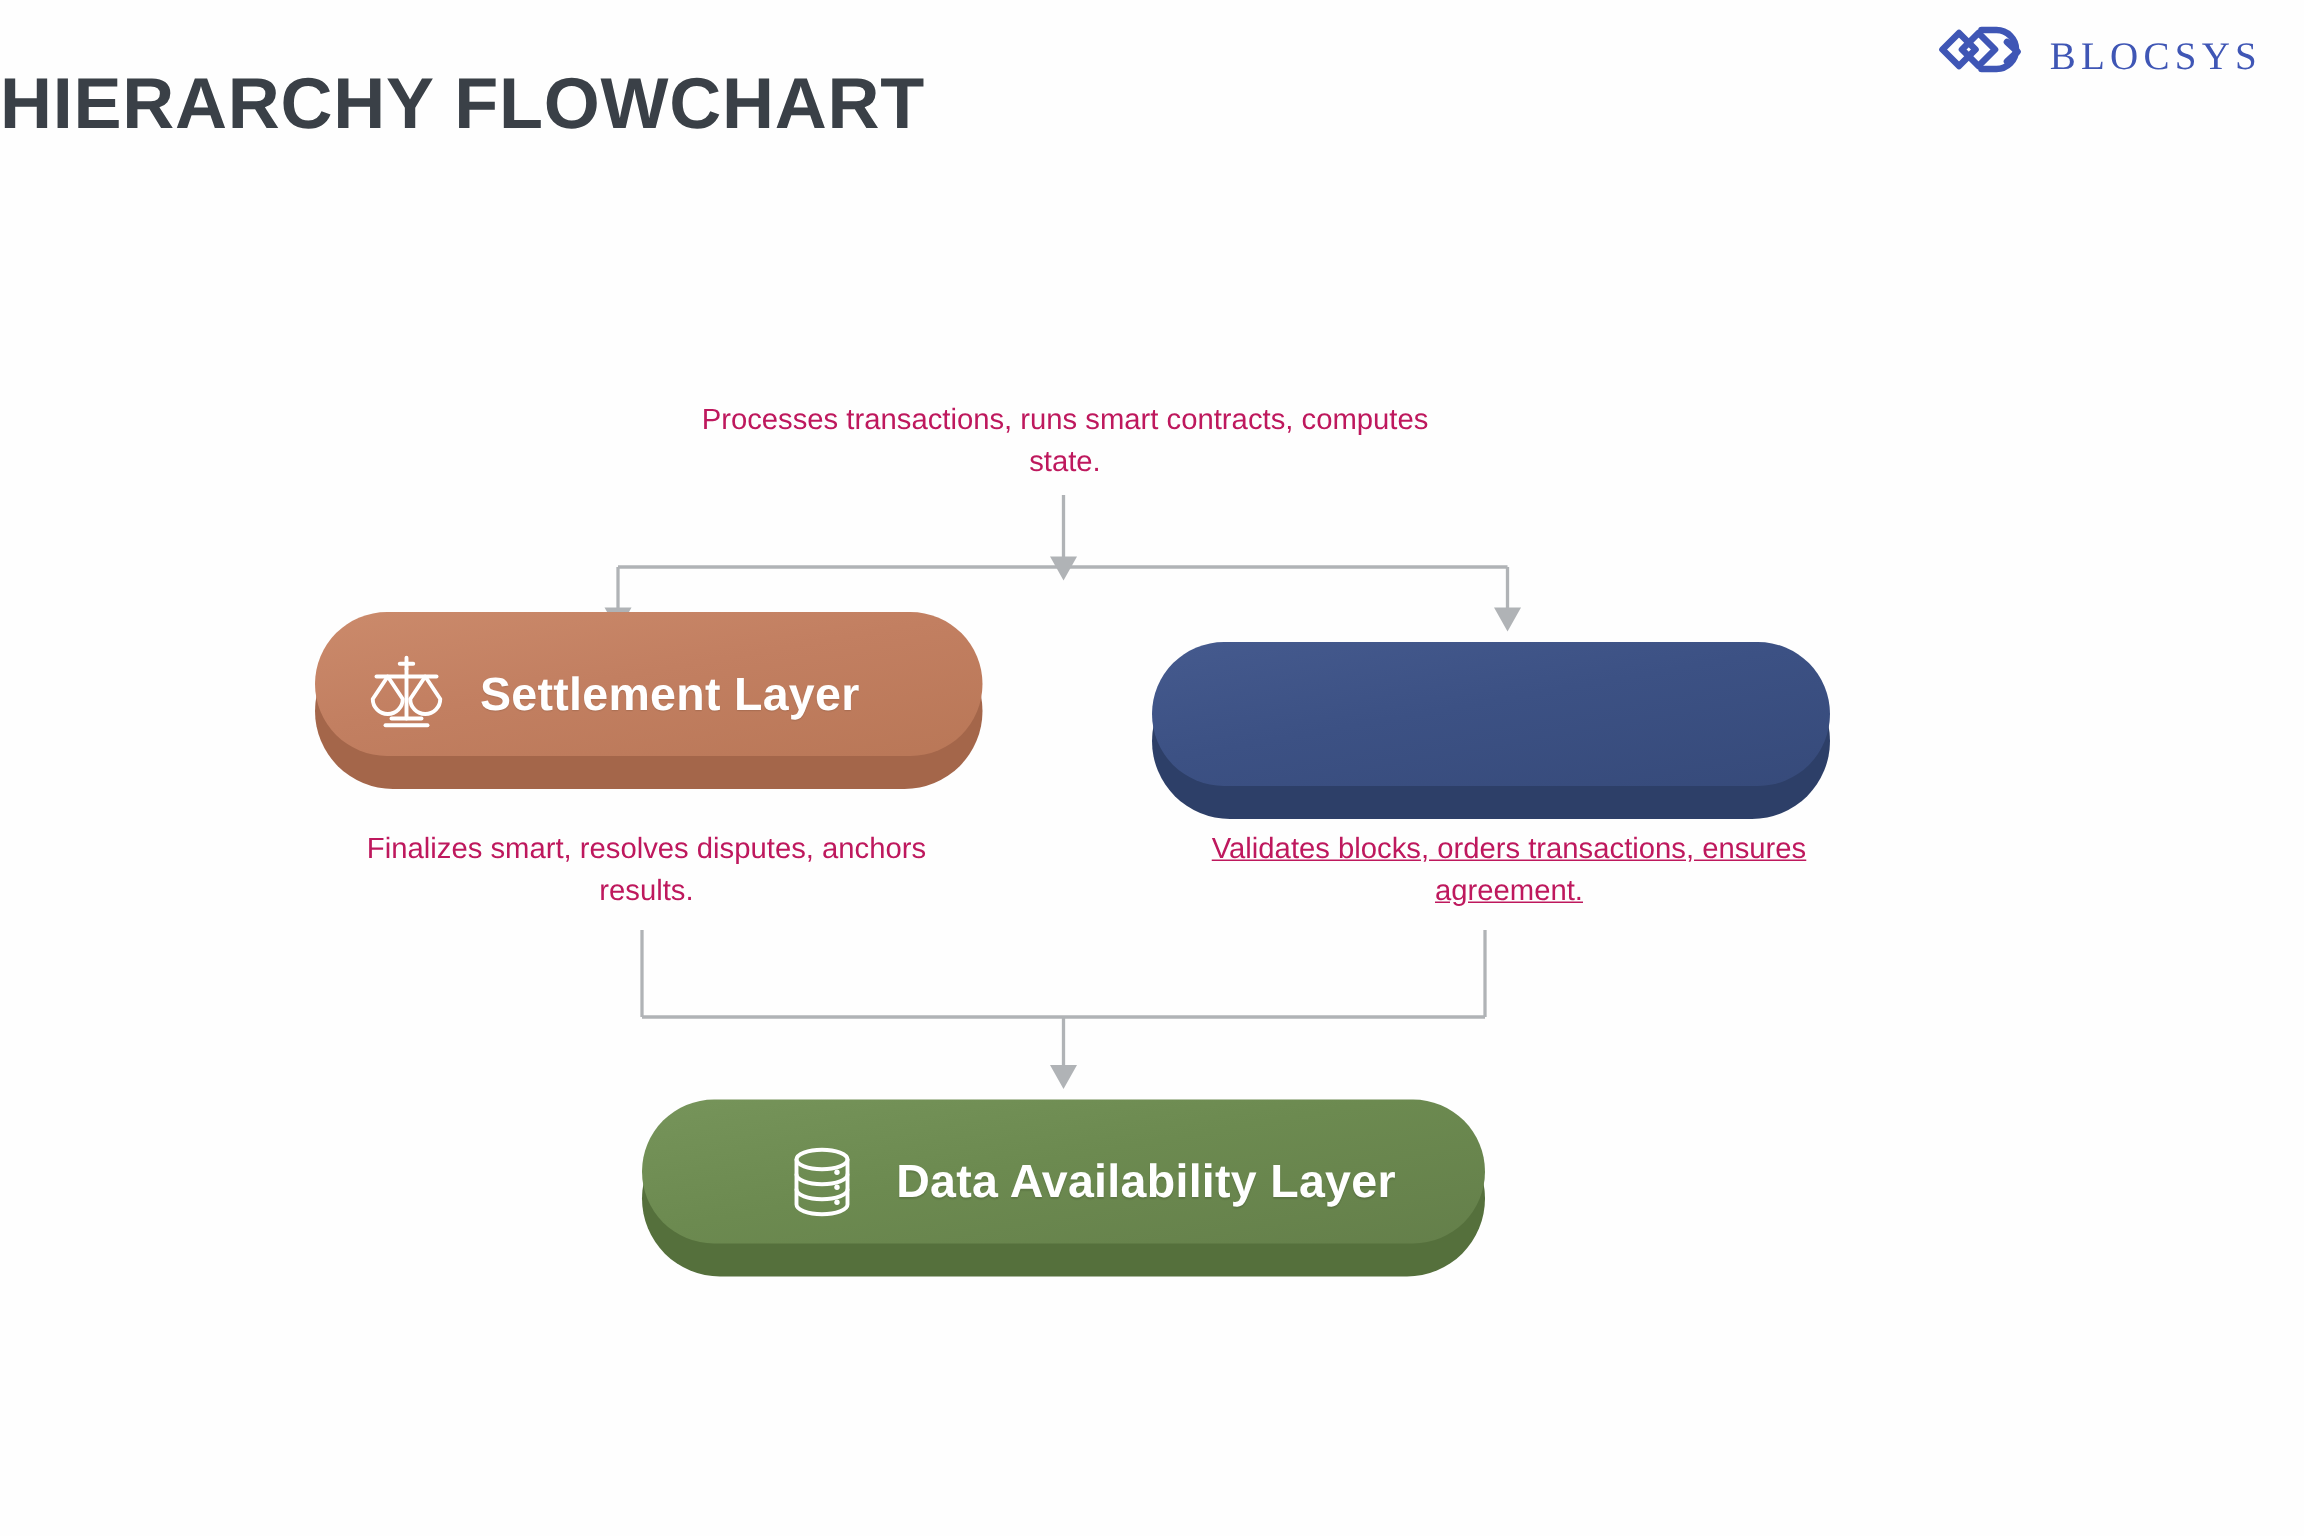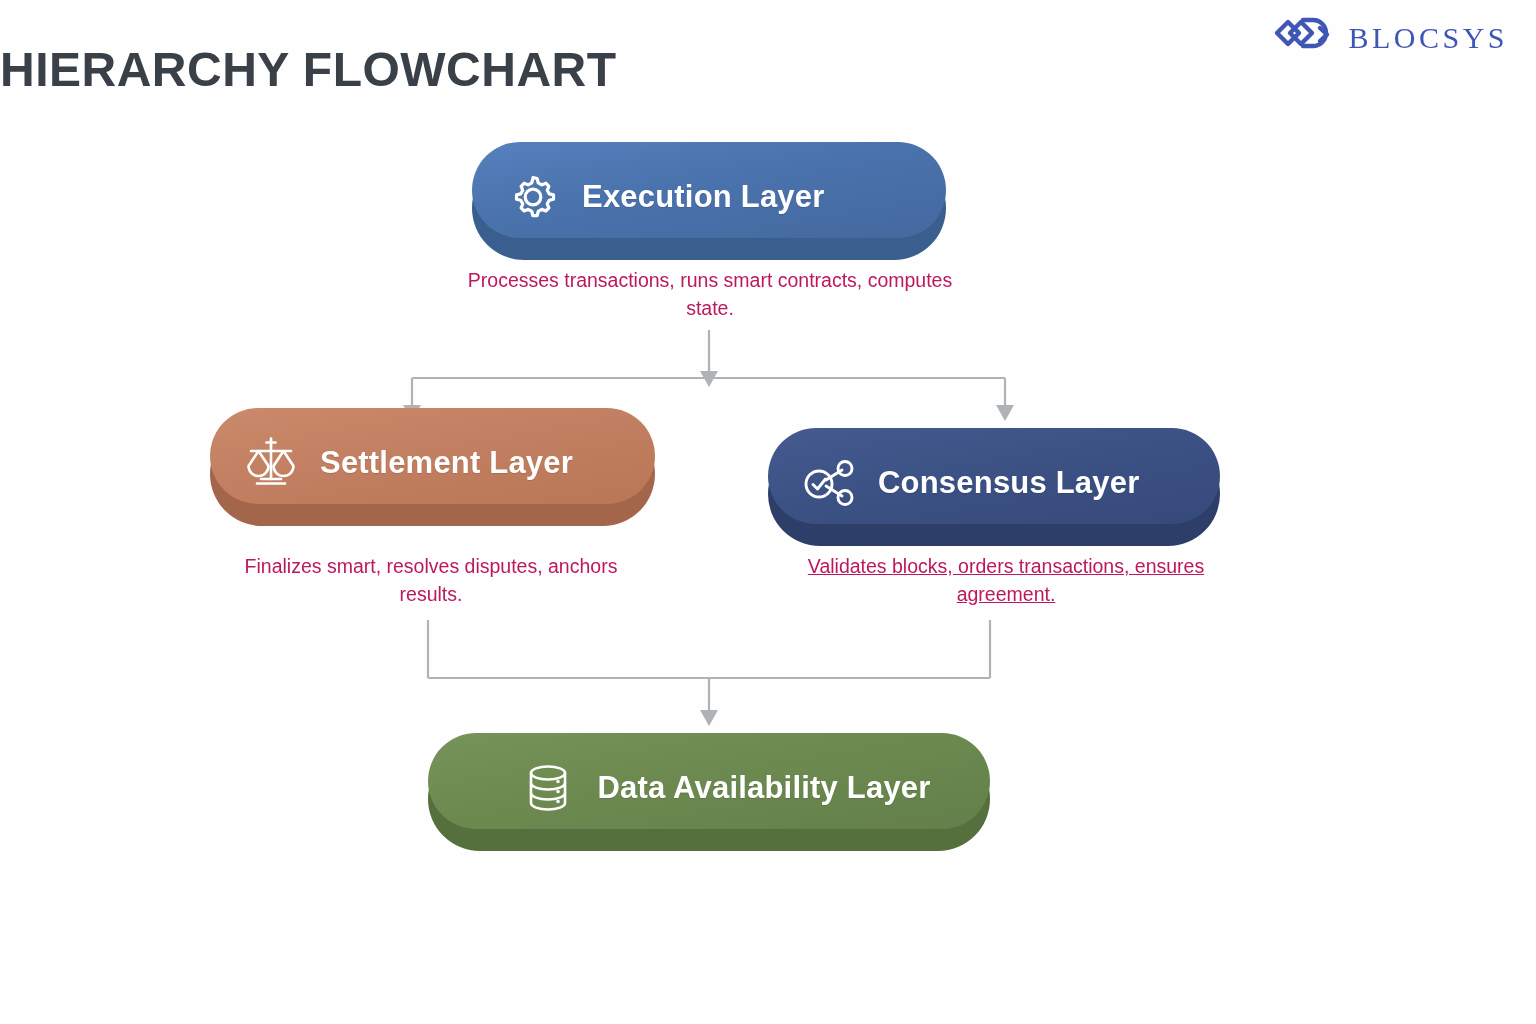--- a/index.html
+++ b/index.html
@@ -24,21 +24,21 @@
     position: absolute;
     top: 16px;
     right: 28px;
     display: flex;
     align-items: center;
     gap: 12px;
   }
   .brand-mark { width: 64px; height: 44px; display: block; }
   .brand-name {
     font-family: "Liberation Serif", serif;
-    font-size: 30px;
+    font-size: 26px;
     letter-spacing: 3.5px;
     color: #3f56b5;
     font-weight: 400;
     line-height: 1;
   }
 
   
   .page-title {
     position: absolute;
     top: 42px;
@@ -193,33 +193,20 @@
       </g>
 
       <g fill="#b0b3b6">
         <polygon points="700,371 718,371 709,387"></polygon>
         <polygon points="403,405 421,405 412,421"></polygon>
         <polygon points="996,405 1014,405 1005,421"></polygon>
         <polygon points="700,710 718,710 709,726"></polygon>
       </g>
     </svg>
 
-    <div class="node" id="node-execution">
-      <div class="thickness"></div>
-      <div class="face"></div>
-      <div class="content">
-        <svg class="icon" viewBox="0 0 54 54">
-          <g fill="none" stroke="#ffffff" stroke-width="3.2" stroke-linejoin="round" stroke-linecap="round">
-            <path d="M27 7.5 l4.2 1.1 1.0 4.2 3.6 2.1 4.0-1.7 3.1 3.1 -1.7 4.0 2.1 3.6 4.2 1.0 0 4.4 -4.2 1.0 -2.1 3.6 1.7 4.0 -3.1 3.1 -4.0-1.7 -3.6 2.1 -1.0 4.2 -4.4 0 -1.0-4.2 -3.6-2.1 -4.0 1.7 -3.1-3.1 1.7-4.0 -2.1-3.6 -4.2-1.0 0-4.4 4.2-1.0 2.1-3.6 -1.7-4.0 3.1-3.1 4.0 1.7 3.6-2.1 1.0-4.2 z"></path>
-            <circle cx="27" cy="27" r="7.8"></circle>
-          </g>
-        </svg>
-        <span class="node-label">Execution Layer</span>
-      </div>
-    </div>
     <div class="caption" id="caption-execution">Processes transactions, runs smart contracts, computes state.</div>
 
     <div class="node" id="node-settlement">
       <div class="thickness"></div>
       <div class="face"></div>
       <div class="content">
         <svg class="icon" viewBox="0 0 54 54">
           <g fill="none" stroke="#ffffff" stroke-width="2.6" stroke-linecap="round" stroke-linejoin="round">
             <line x1="27" y1="10" x2="27" y2="43"></line>
             <line x1="22.5" y1="6.5" x2="31.5" y2="6.5"></line>
@@ -232,33 +219,20 @@
           </g>
         </svg>
         <span class="node-label">Settlement Layer</span>
       </div>
     </div>
     <div class="caption" id="caption-settlement">Finalizes smart, resolves disputes, anchors results.</div>
 
     <div class="node" id="node-consensus">
       <div class="thickness"></div>
       <div class="face"></div>
-      <div class="content">
-        <svg class="icon" viewBox="0 0 54 54">
-          <g fill="none" stroke="#ffffff" stroke-width="2.9" stroke-linecap="round" stroke-linejoin="round">
-            <line x1="24" y1="24" x2="40" y2="14"></line>
-            <line x1="24" y1="30" x2="40" y2="40"></line>
-            <circle cx="17" cy="28" r="13"></circle>
-            <circle cx="43" cy="12.5" r="7"></circle>
-            <circle cx="43" cy="41.5" r="7"></circle>
-            <path d="M11 28.5 L15.5 33 L23.5 23"></path>
-          </g>
-        </svg>
-        <span class="node-label">Consensus Layer</span>
-      </div>
     </div>
     <div class="caption" id="caption-consensus">Validates blocks, orders transactions, ensures agreement.</div>
 
     <div class="node" id="node-data">
       <div class="thickness"></div>
       <div class="face"></div>
       <div class="content">
         <svg class="icon" viewBox="0 0 54 54">
           <g fill="none" stroke="#ffffff" stroke-width="2.6" stroke-linecap="round" stroke-linejoin="round">
             <ellipse cx="27" cy="12" rx="17" ry="6.5"></ellipse>

